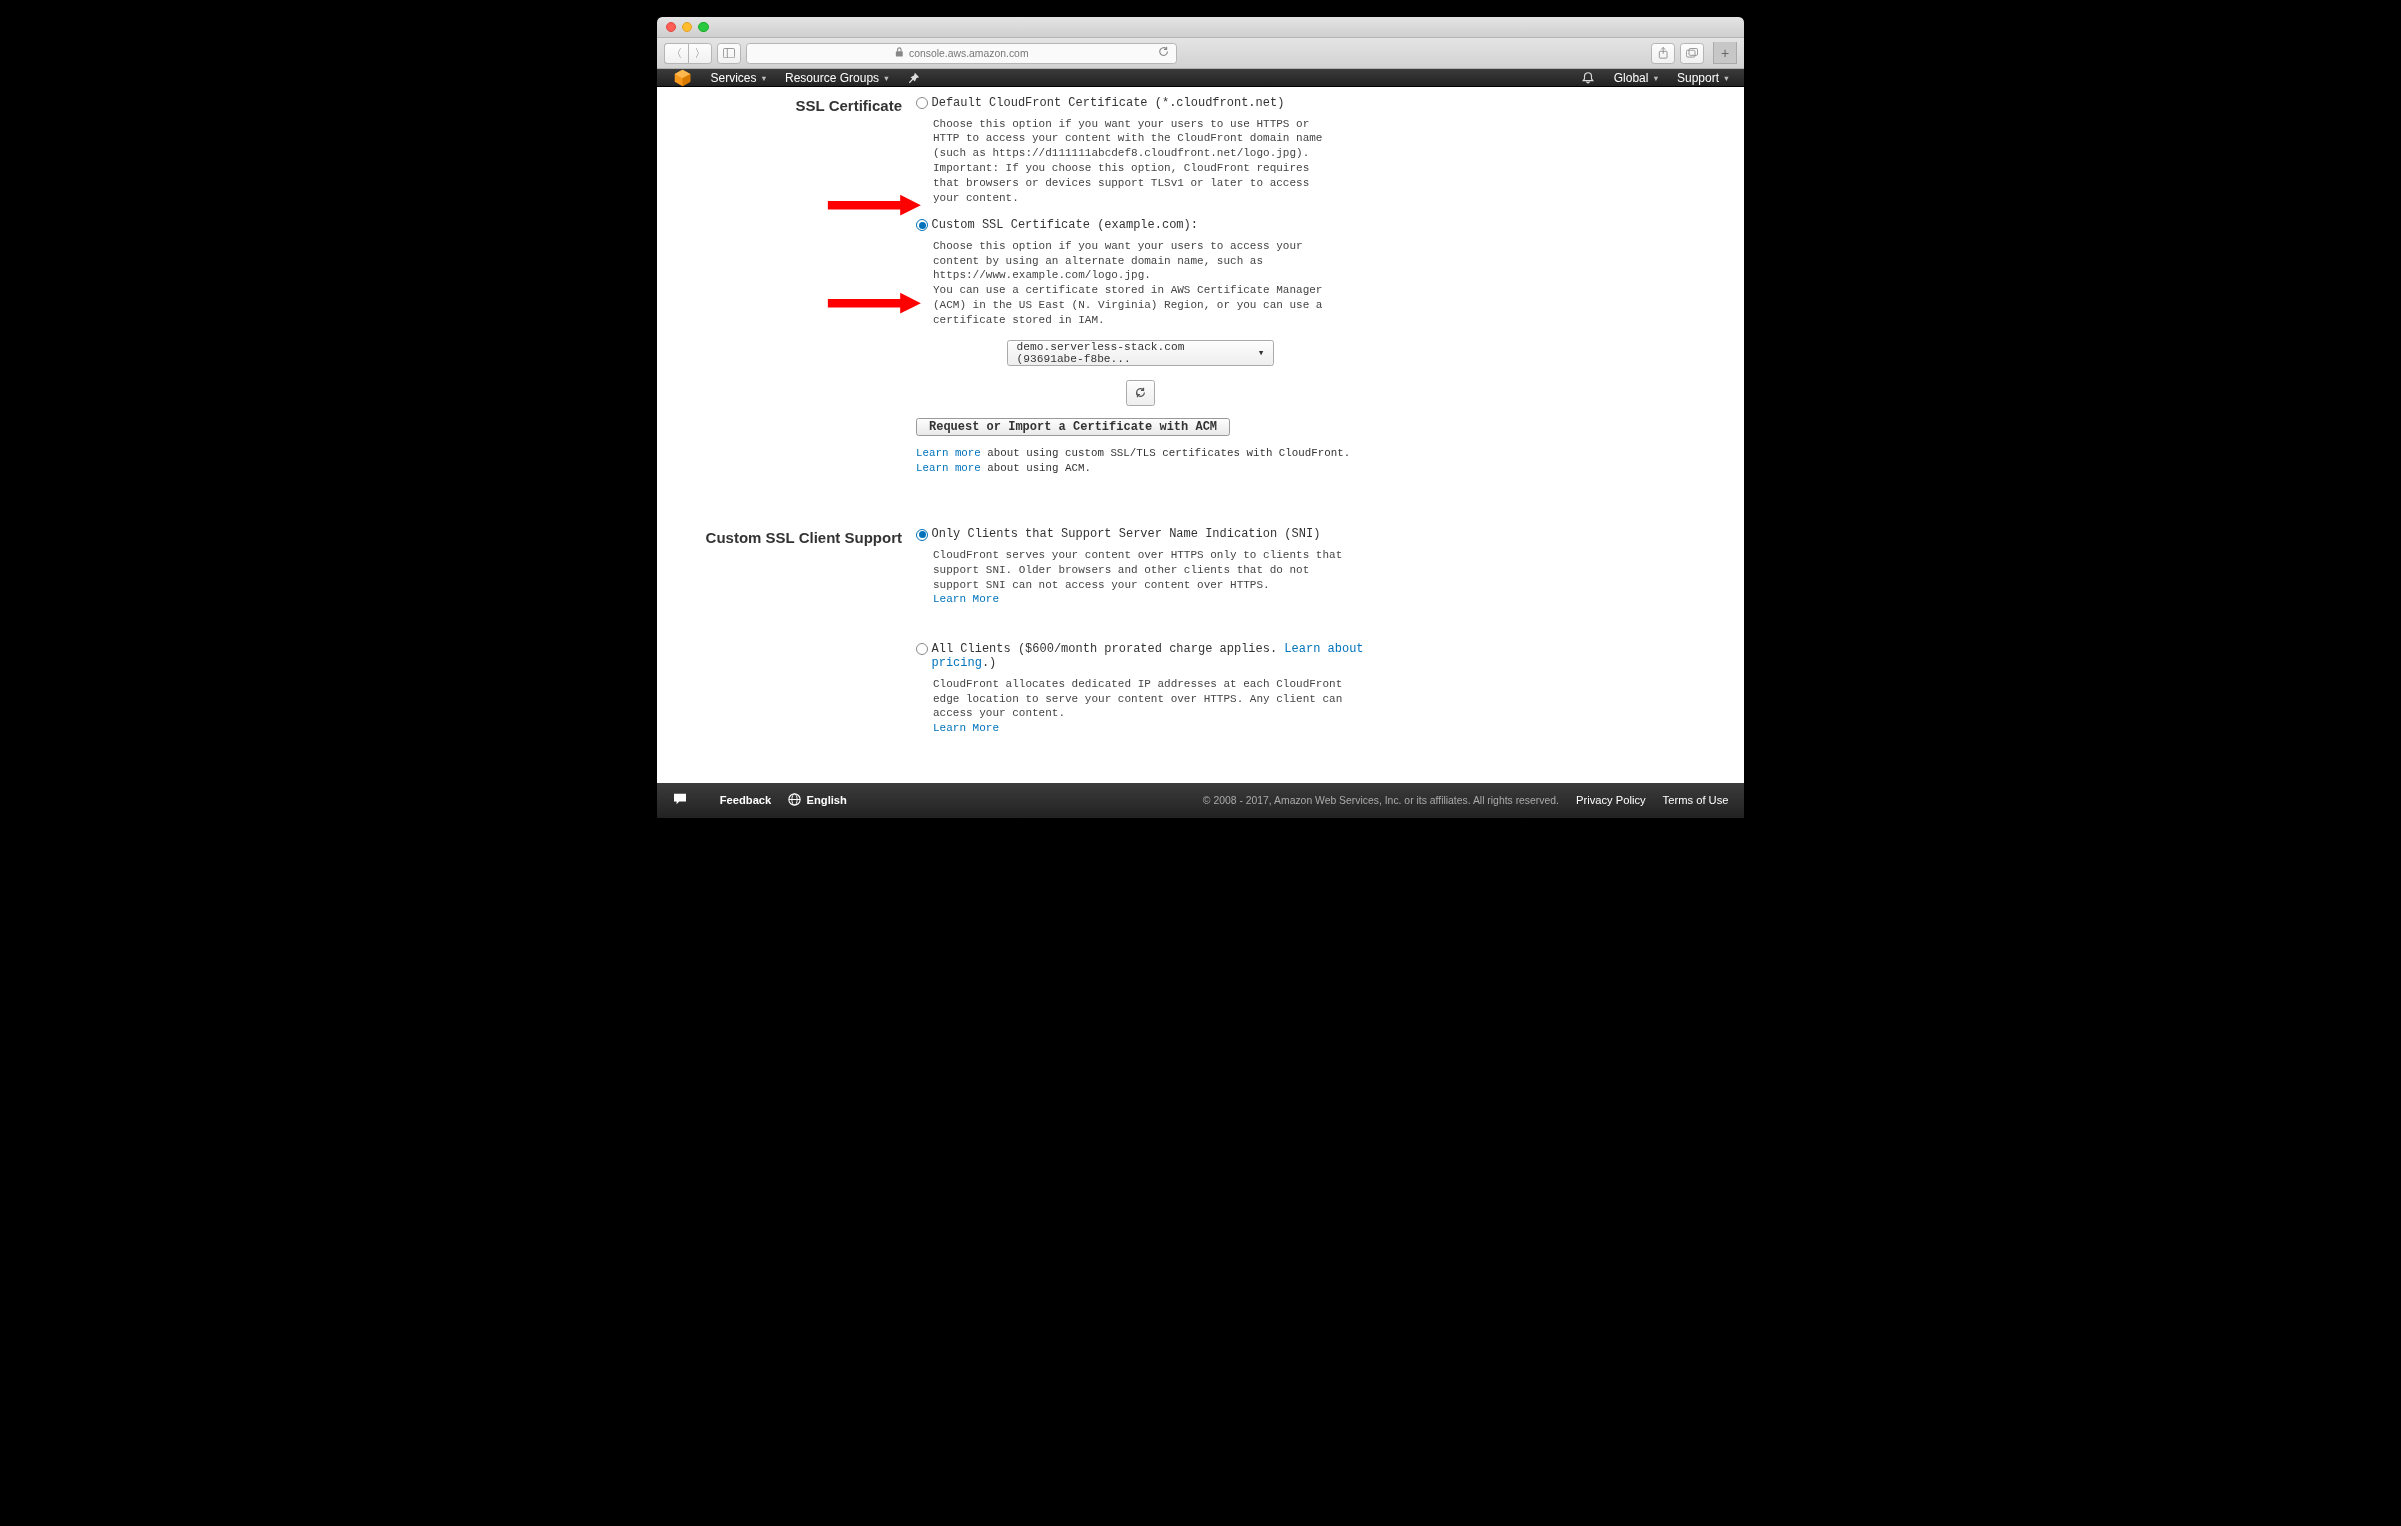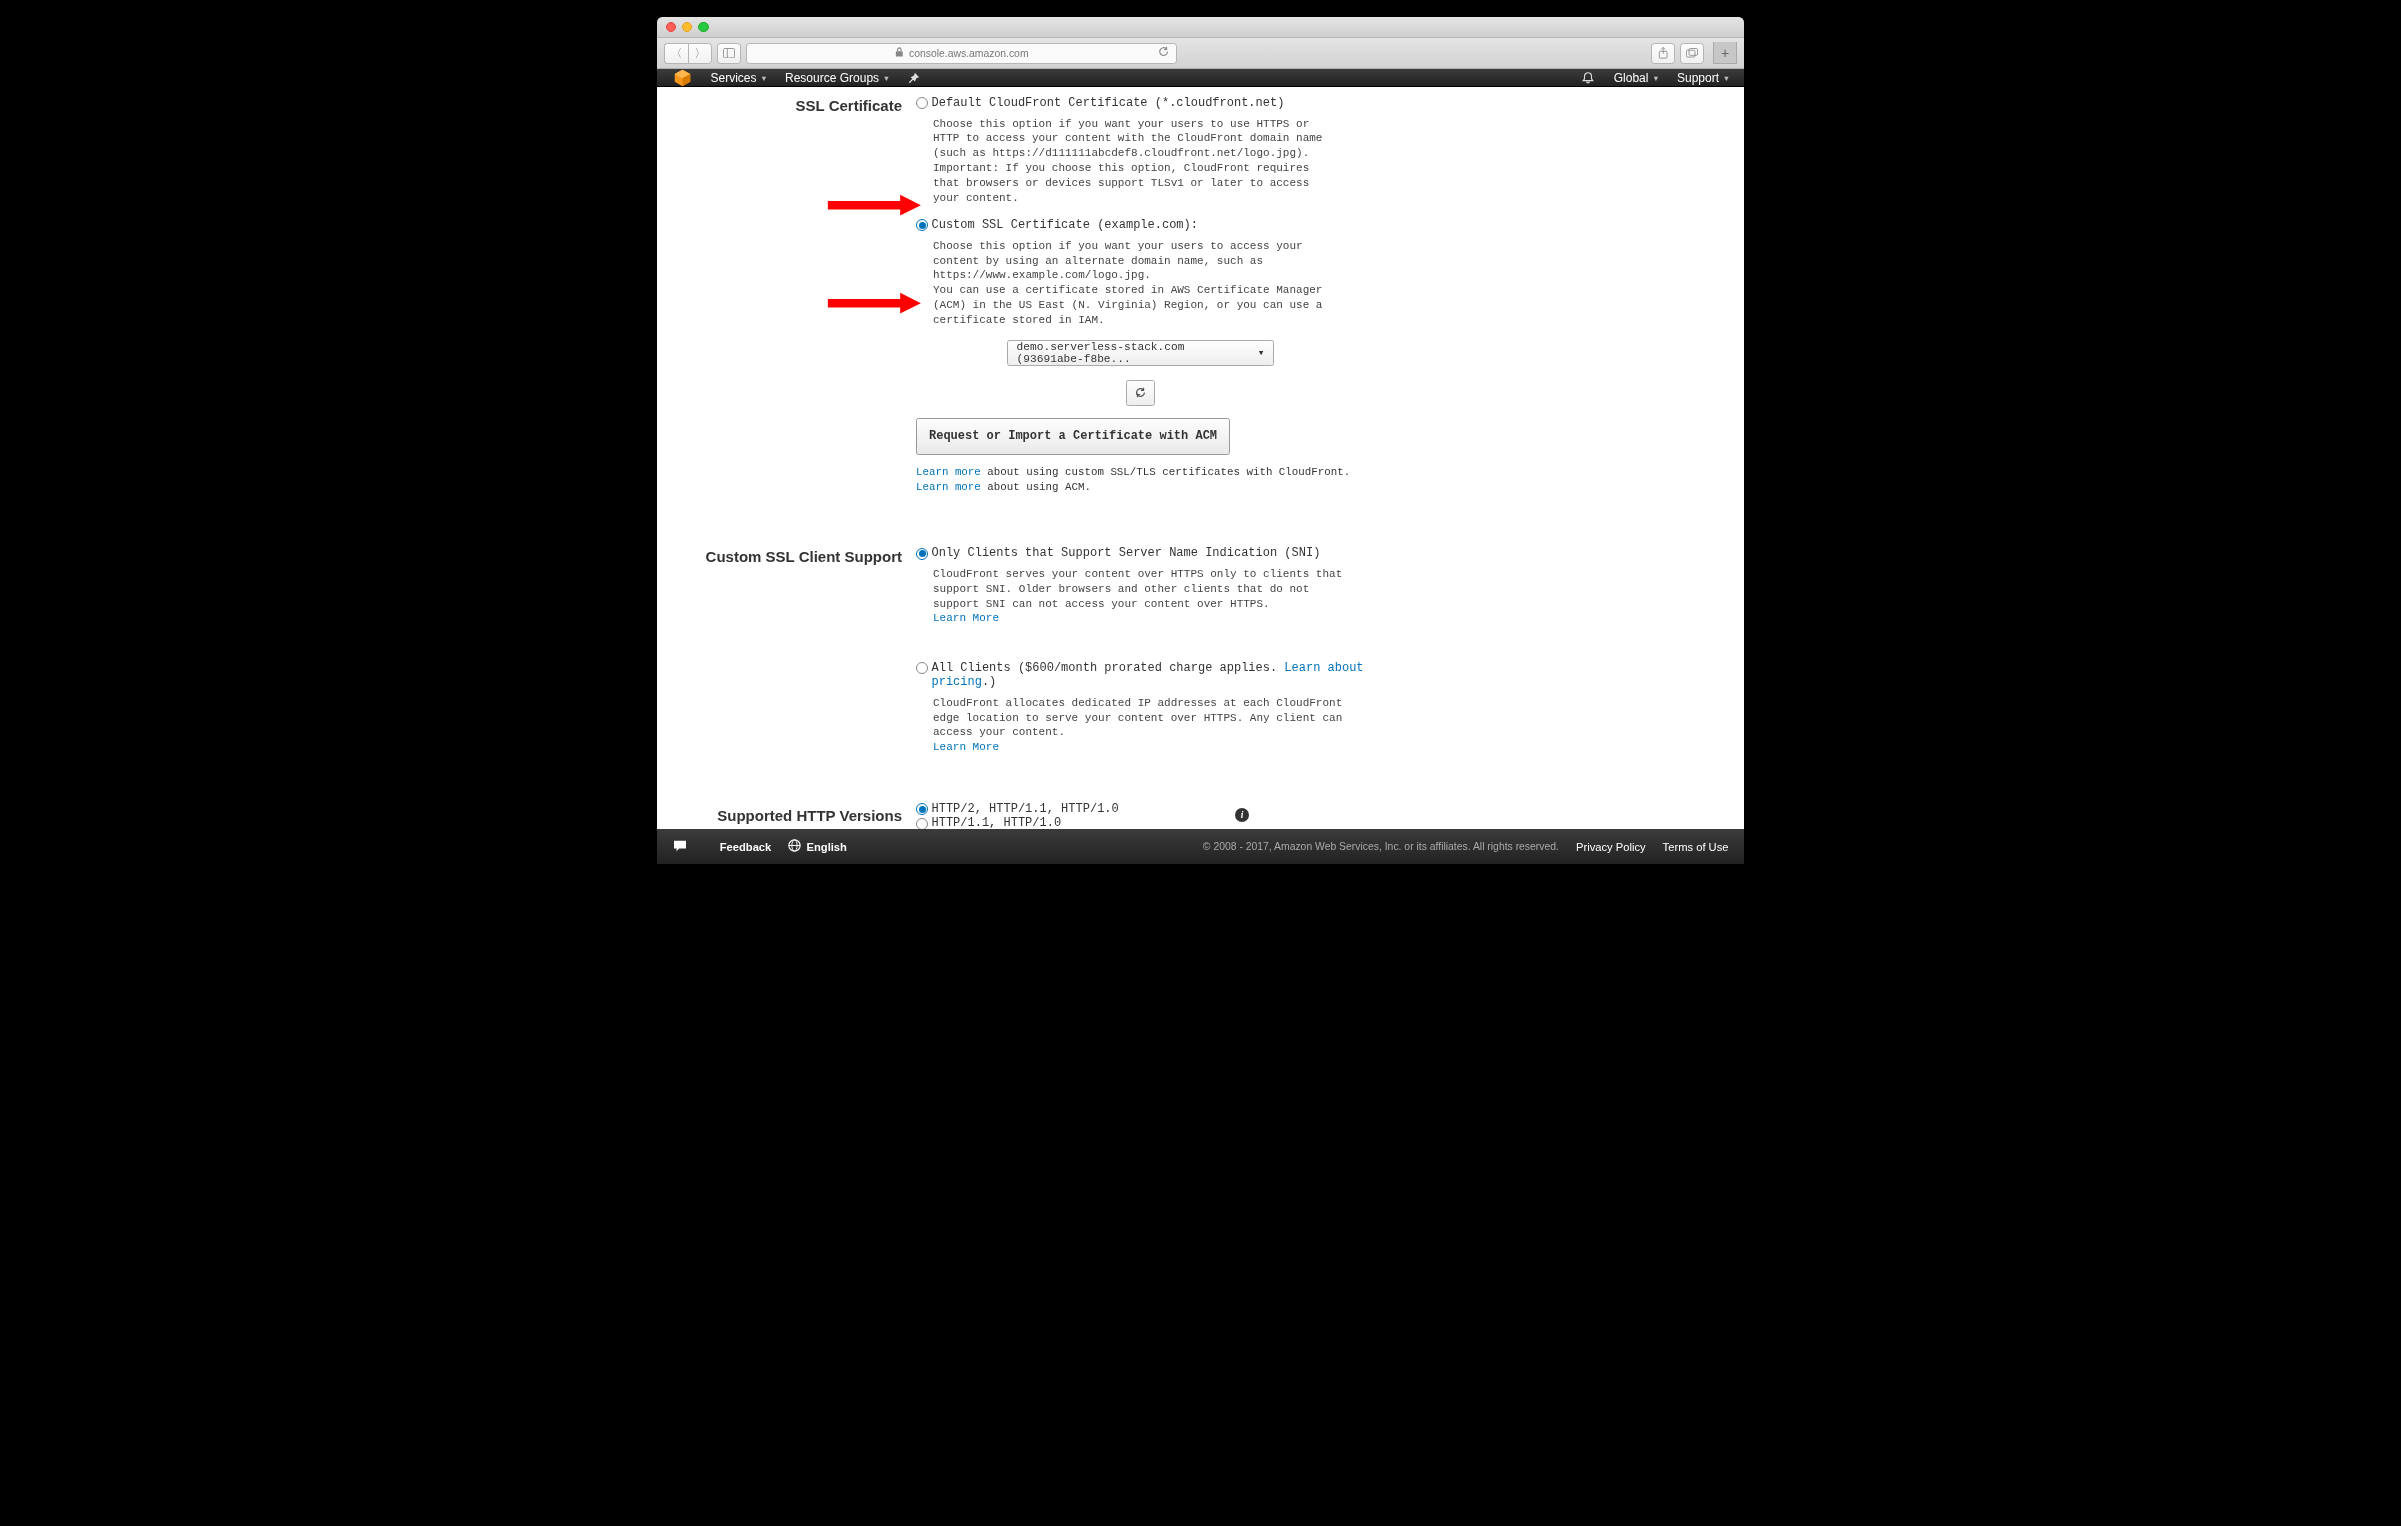--- a/index.html
+++ b/index.html
@@ -143,21 +143,21 @@
   }
   .refresh-btn {
     width:29px; height:26px;
     border:0.9px solid #aaa; border-radius:2.6px;
     background:linear-gradient(#fdfdfd,#eee);
     display:flex; align-items:center; justify-content:center;
     color:#555;
   }
   .acm-btn {
     margin-top:3.5px;
-    height:37px; padding:0 12px;
+    height:18px; padding:0 12px;
     border:0.9px solid #999; border-radius:2.6px;
     background:linear-gradient(#fdfdfd,#e9e9e9);
     font-size:12px; font-weight:bold; color:#333;
     cursor:pointer;
     display:inline-flex; align-items:center;
   }
   .learn-block { margin-top:10.4px; font-size:10.8px; line-height:1.4; }
 
   .big-gap { height: 47px; }
 
@@ -369,34 +369,20 @@
         </div>
         <div class="opt-desc">
           <span>CloudFront allocates dedicated IP addresses at each CloudFront edge location to serve your content over HTTPS. Any client can access your content.</span><br>
           <span class="link">Learn More</span>
         </div>
       </div>
     </div>
 
     <div style="height:31px;"></div>
 
-    <div class="row" style="align-items:center; margin-bottom:0;">
-      <div class="row-label" style="padding-top:0;">Supported HTTP Versions</div>
-      <div class="row-body" style="width:449px;">
-        <div class="opt" style="align-items:center;">
-          <div class="radio checked"></div>
-          <span class="opt-label">HTTP/2, HTTP/1.1, HTTP/1.0</span>
-        </div>
-        <div class="opt" style="align-items:center; margin-top:1.7px; overflow:hidden; height:12px;">
-          <div class="radio"></div>
-          <span class="opt-label">HTTP/1.1, HTTP/1.0</span>
-        </div>
-      </div>
-      <div class="info-icon">i</div>
-    </div>
 
   </div>
 
   <div class="aws-footer">
     <div class="ft-item">
       <span>
         <svg width="14" height="12" viewBox="0 0 16 14">
             <path d="M1 1 h14 v9 h-8 l-3 3 v-3 h-3 Z" fill="#fff"></path>
           </svg>
       </span>

